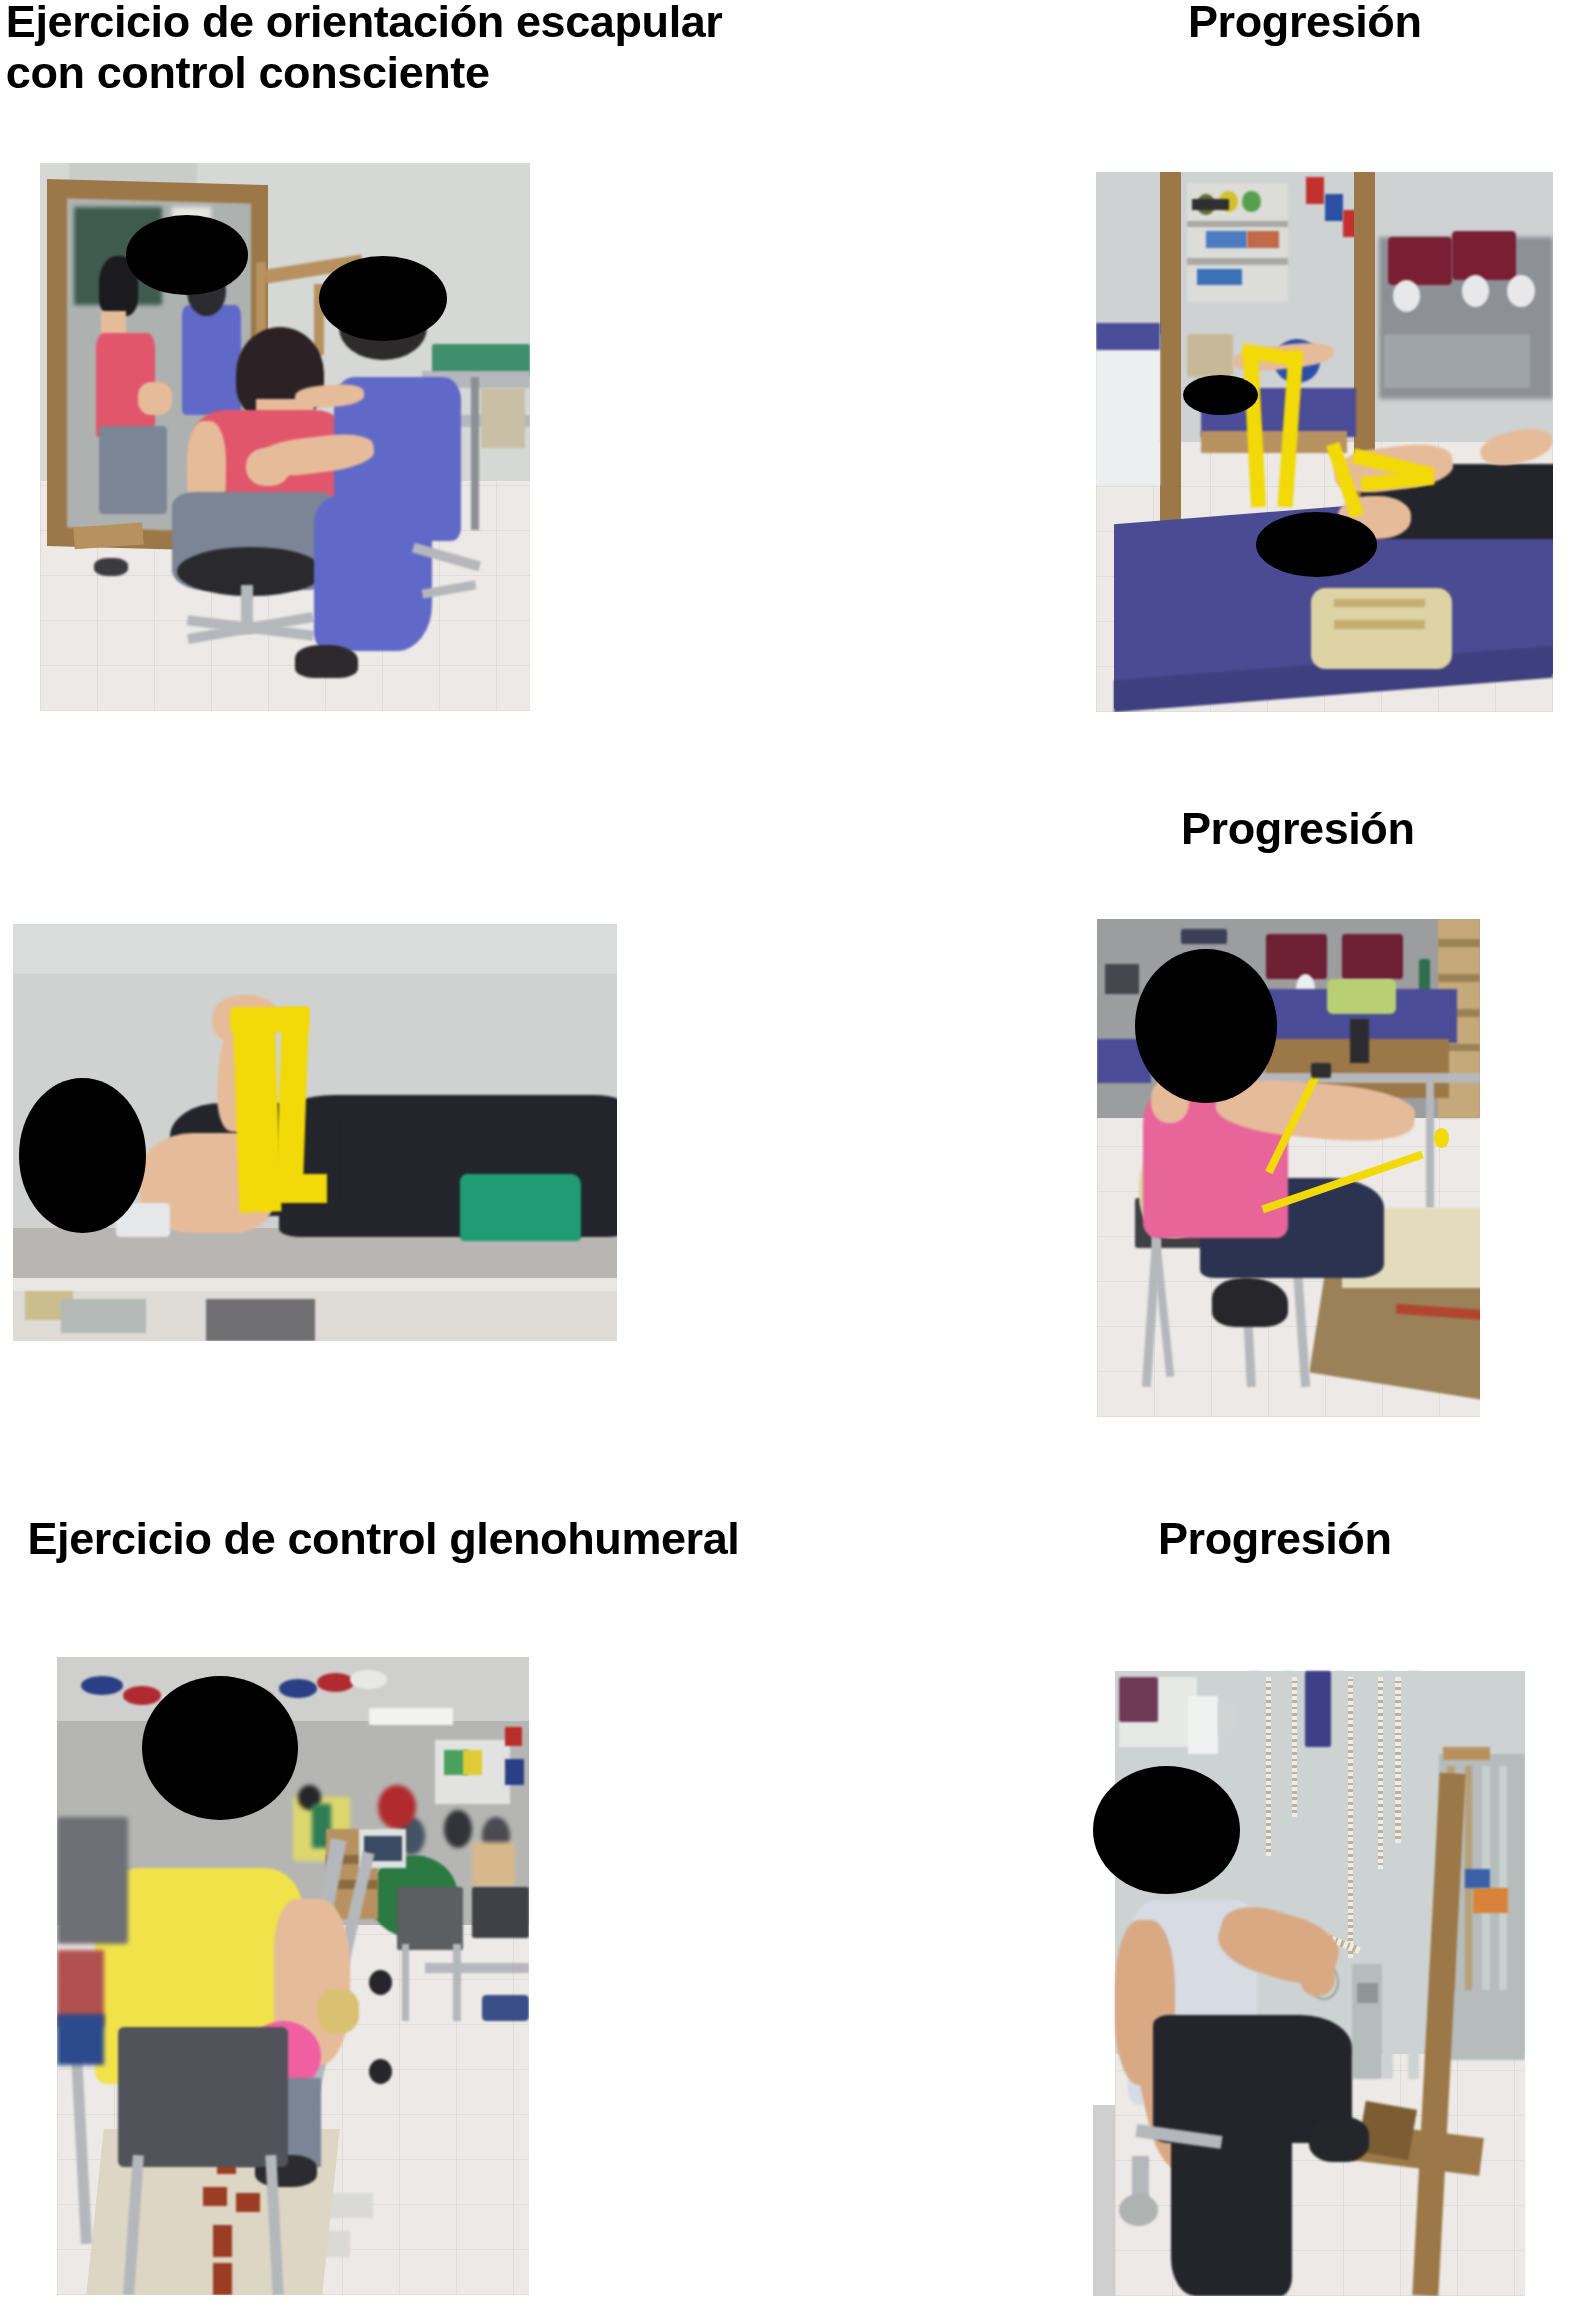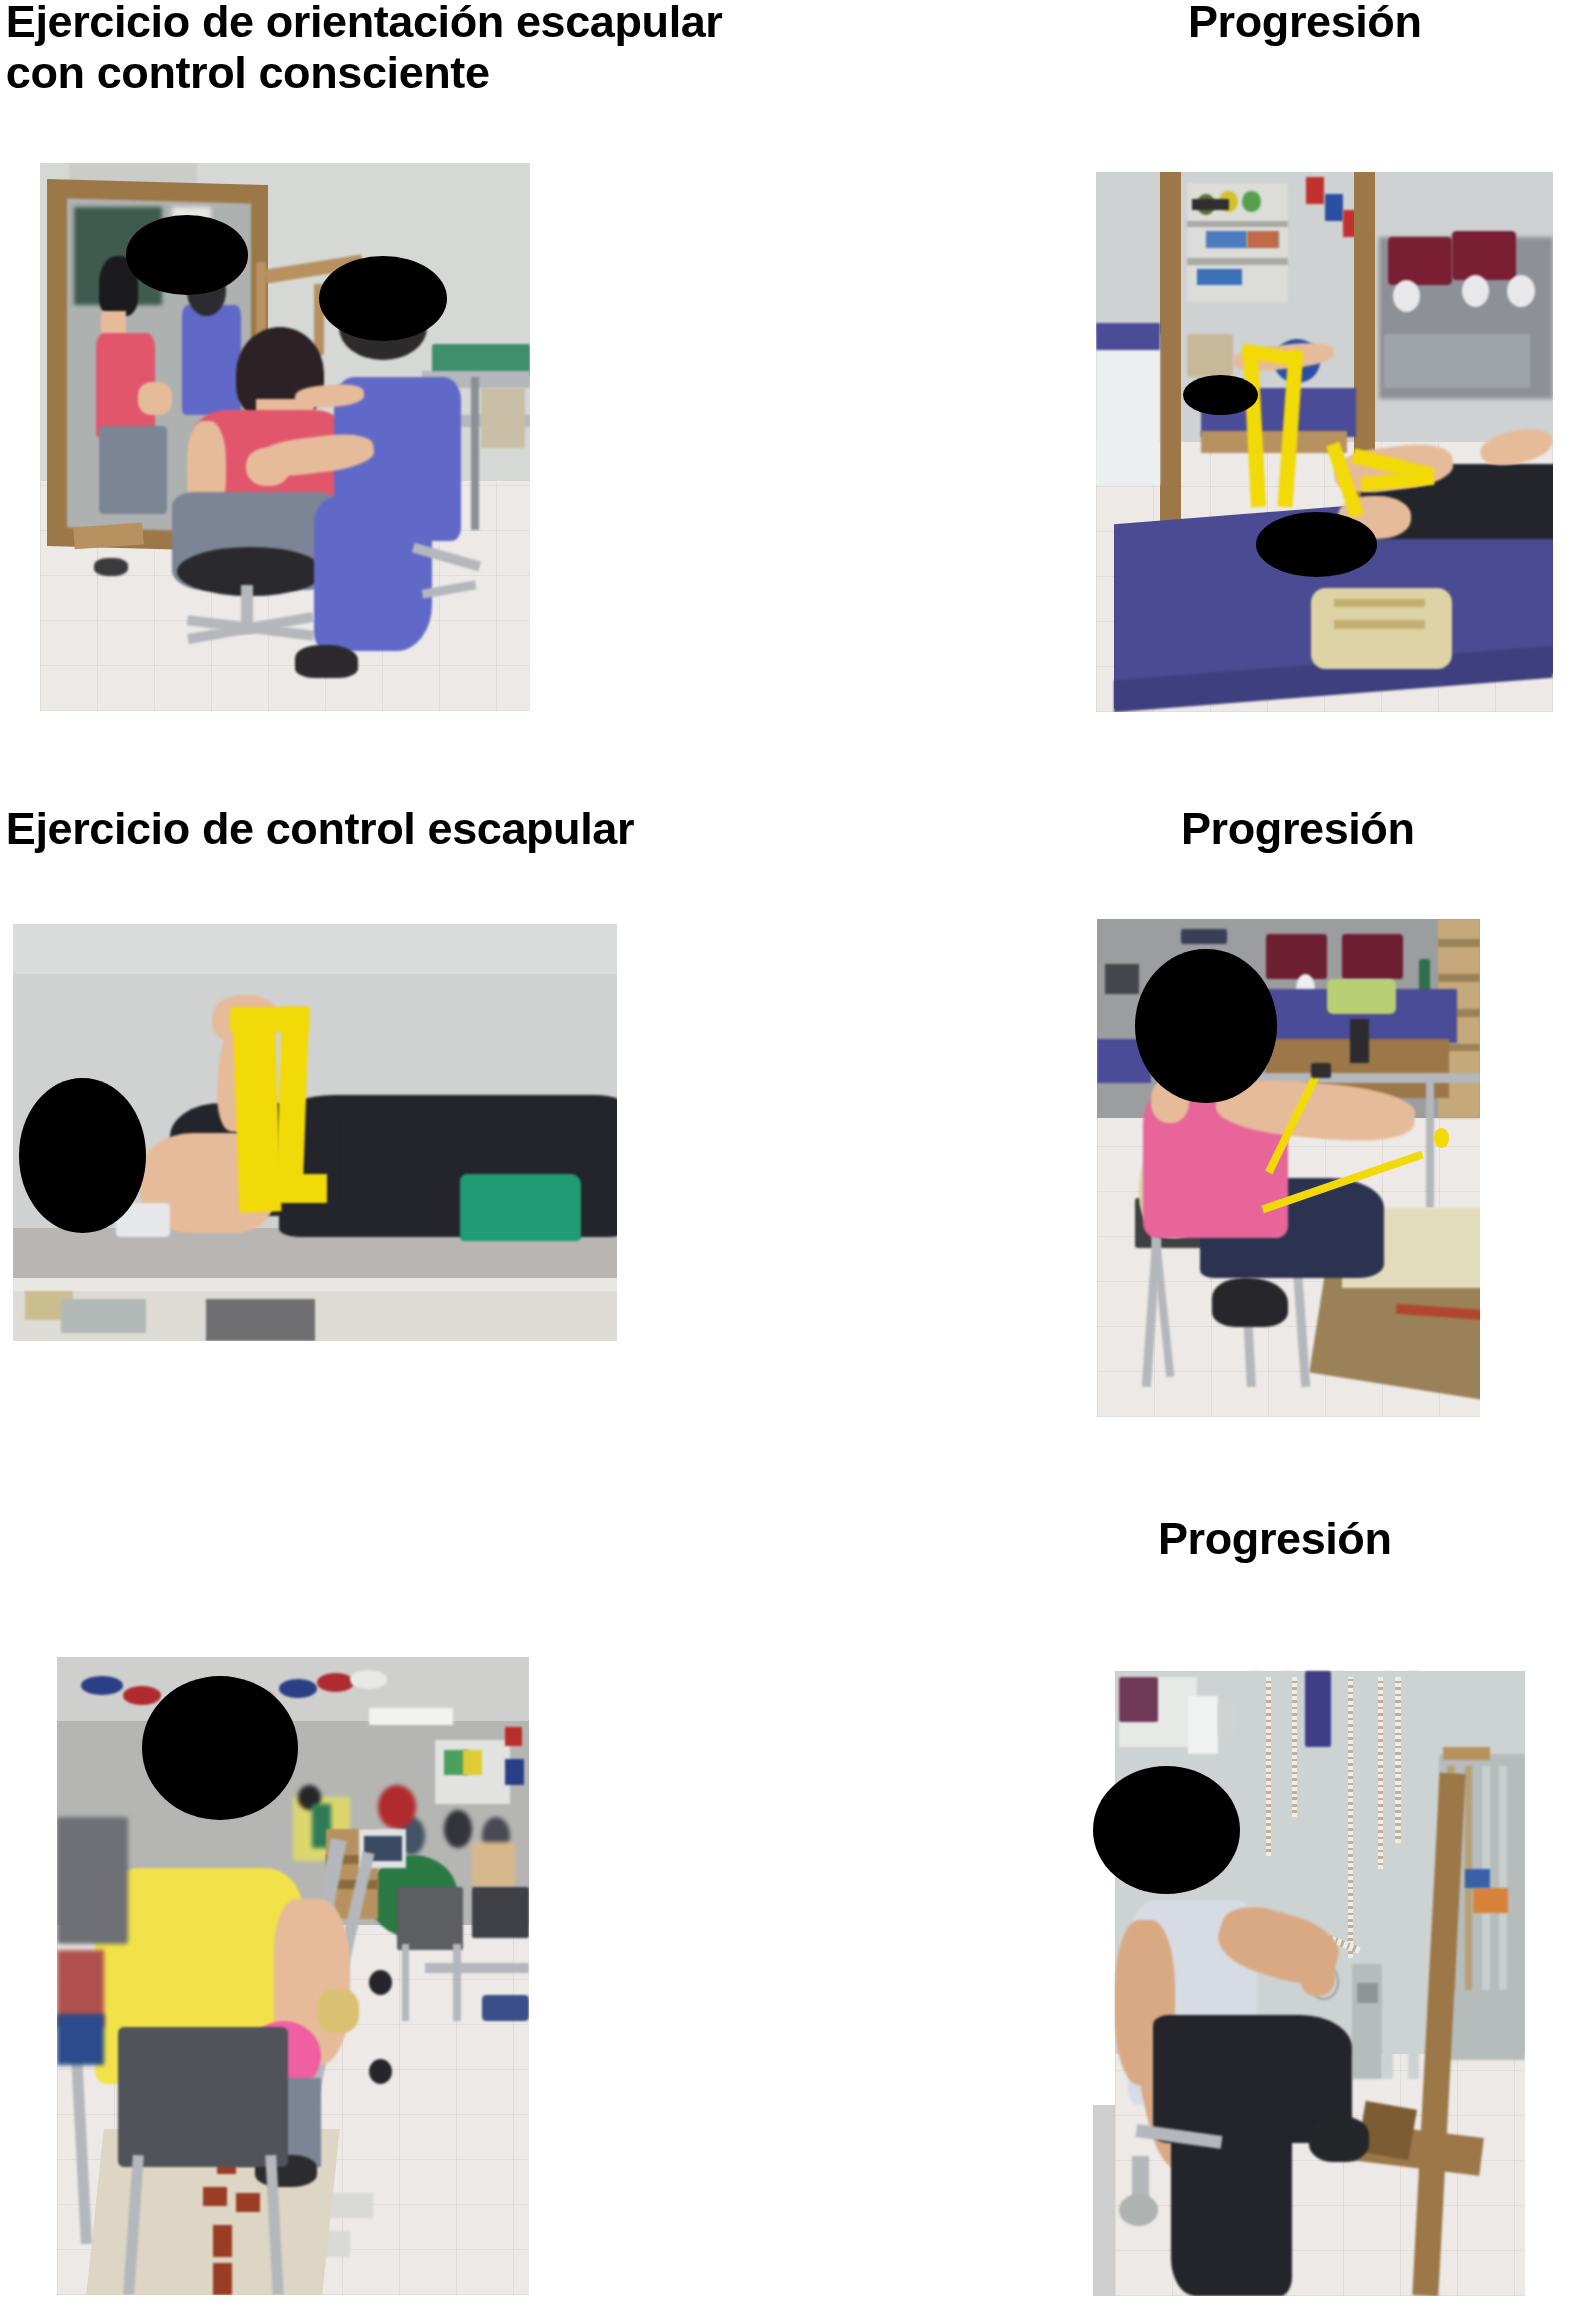--- a/index.html
+++ b/index.html
@@ -239,21 +239,20 @@
 
       <div class="lyr pillow" style="left:47%;top:77%;width:31%;height:15%;border-radius:14.5px;filter:blur(0.9px);"></div>
       <div class="lyr blur" style="left:52%;top:79%;width:20%;height:1.6%;background:#c3b070;"></div>
       <div class="lyr blur" style="left:52%;top:83%;width:20%;height:1.6%;background:#c3b070;"></div>
 
       <div class="blackout" style="left:19%;top:37.5%;width:16.5%;height:7.5%;"></div>
       <div class="blackout" style="left:35%;top:63%;width:26.5%;height:12%;"></div>
     </div>
   </div>
 
-  <div class="heading h-left row2-left">Ejercicio de control escapular</div>
 
   <div class="heading h-right row2-right">Progresión</div>
 
   <div class="photo" id="photo-3">
     <div class="scene">
       <div class="lyr" style="left:0;top:0;width:100%;height:75%;background:#cfd2d1;"></div>
       <div class="lyr" style="left:0;top:0;width:100%;height:12%;background:#d9dcda;"></div>
 
       <div class="lyr mat-gray" style="left:0;top:73%;width:100%;height:14%;"></div>
       <div class="lyr" style="left:0;top:85%;width:100%;height:4%;background:#e9e7e4;"></div>
@@ -330,20 +329,21 @@
       <div class="lyr band-yellow" style="left:42%;top:52%;width:44%;height:1.6%;transform:rotate(-19deg);filter:blur(0.7px);"></div>
       <div class="lyr band-yellow" style="left:88%;top:42%;width:4%;height:4%;border-radius:50%;filter:blur(0.7px);"></div>
       <div class="lyr blur" style="left:56%;top:29%;width:5%;height:3%;background:#2e2e30;border-radius:2.2px;"></div>
 
       <div class="lyr blur" style="left:30%;top:72%;width:20%;height:10%;background:#27272b;border-radius:40% 50% 30% 30%;"></div>
 
       <div class="blackout" style="left:10%;top:6%;width:37%;height:31%;"></div>
     </div>
   </div>
 
+  <div class="heading h-left row3-left">Ejercicio de control glenohumeral</div>
 
   <div class="heading h-right row3-right">Progresión</div>
 
   <div class="photo" id="photo-5">
     <div class="scene">
       <div class="lyr" style="left:0;top:0;width:100%;height:46%;background:#b5b6b3;"></div>
       <div class="lyr floor-tile" style="left:0;top:42%;width:100%;height:58%;"></div>
 
       <div class="lyr" style="left:0;top:0;width:100%;height:10%;background:#cfd0cd;"></div>
       <div class="lyr blur" style="left:5%;top:3%;width:9%;height:3%;background:#2b3f86;border-radius:50%;"></div>

